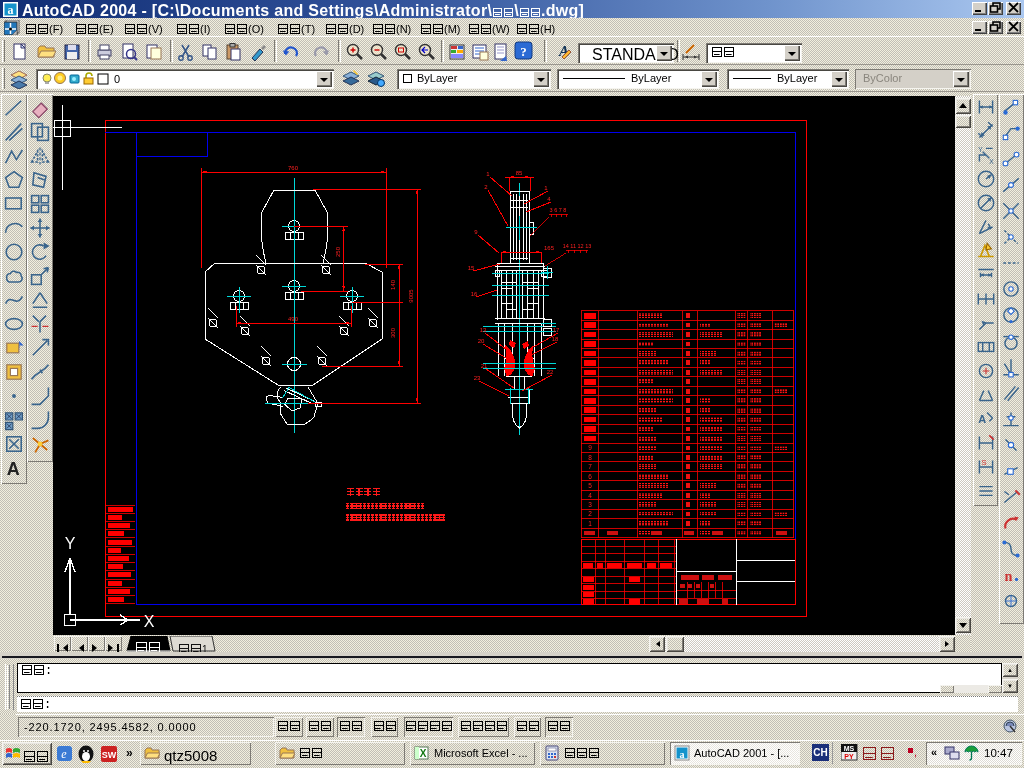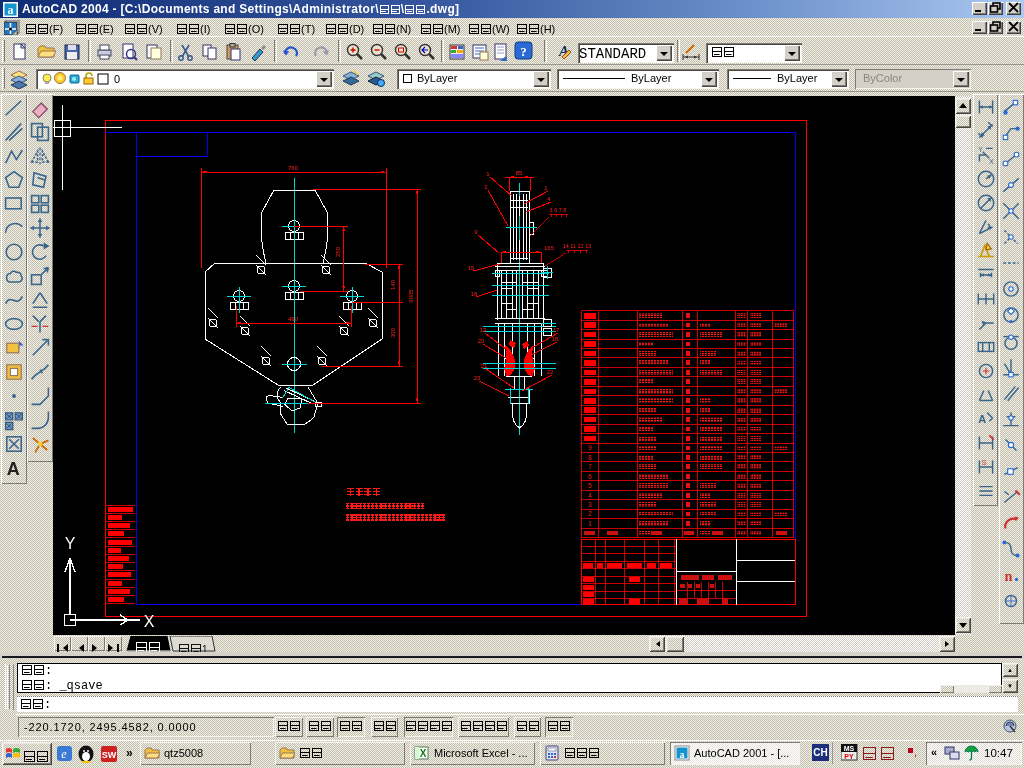--- a/index.html
+++ b/index.html
@@ -18,21 +18,21 @@
 .wb{width:15px;height:13px;background:#d4d0c8;box-shadow:inset 1px 1px 0 #fff,inset -1px -1px 0 #404040,inset -2px -2px 0 #808080;position:absolute;font-family:"Liberation Mono";font-weight:bold;text-align:center;font-size:10px;line-height:12px}
 .tbtn{position:absolute;font-size:11px;color:#000;padding-top:3px;text-align:center}
 </style></head>
 <body>
 <div class="ab" style="left:0;top:0;width:1024px;height:18px;background:linear-gradient(90deg,#102d74 0%,#33549c 40%,#6f93cc 75%,#abc8f0 100%)">
  <svg class="ab" style="left:3px;top:1.5px" width="15" height="15">
       <rect x="0" y="0" width="15" height="15" fill="#fff"></rect>
       <rect x="1.5" y="1.5" width="12" height="12" fill="#1593cc"></rect>
       <text x="7.5" y="12" font-size="12" font-weight="bold" fill="#fff" text-anchor="middle" font-family="Liberation Serif">a</text>
     </svg>
- <span class="ab" style="left:22px;top:2px;color:#fff;font-weight:bold;font-size:12px;letter-spacing:0.3px">AutoCAD 2004 - [C:\Documents and Settings\Administrator\<i class="k" style="width:9px;height:9px"></i><i class="k" style="width:9px;height:9px"></i>\<i class="k" style="width:9px;height:9px"></i><i class="k" style="width:9px;height:9px"></i>.dwg]</span>
+ <span class="ab" style="left:22px;top:2px;color:#fff;font-weight:bold;font-size:16px;letter-spacing:0.3px">AutoCAD 2004 - [C:\Documents and Settings\Administrator\<i class="k" style="width:9px;height:9px"></i><i class="k" style="width:9px;height:9px"></i>\<i class="k" style="width:9px;height:9px"></i><i class="k" style="width:9px;height:9px"></i>.dwg]</span>
  <span class="wb" style="left:972px;top:2px"><svg width="13" height="11" viewBox="0 0 13 11">
         <rect x="2" y="8" width="6" height="2" fill="#000"></rect>
       </svg></span>
     <span class="wb" style="left:988px;top:2px"><svg width="13" height="11" viewBox="0 0 13 11">
         <rect x="4" y="1" width="7" height="6" fill="none" stroke="#000" stroke-width="1.6"></rect>
         <rect x="1.5" y="4" width="7" height="6" fill="#d4d0c8" stroke="#000" stroke-width="1.6"></rect>
       </svg></span>
     <span class="wb" style="left:1006px;top:2px"><svg width="13" height="11" viewBox="0 0 13 11">
         <path d="M2,1 L11,10 M11,1 L2,10" stroke="#000" stroke-width="1.8"></path>
       </svg></span>
@@ -169,21 +169,21 @@
     <div class="sep" style="left:544px"></div>
     <div class="sep" style="left:677px"></div>
     <svg class="ab" style="left:514px;top:4px" width="20" height="20" viewBox="0 0 20 20">
       <rect x="1" y="1" width="17" height="17" rx="3" fill="#2a6ad4" stroke="#123a80"></rect>
       <text x="9.5" y="14.5" font-size="13" font-weight="bold" fill="#fff" text-anchor="middle" font-family="Liberation Serif">?</text>
     </svg>
     <svg class="ab" style="left:553px;top:4px" width="20" height="20" viewBox="0 0 20 20">
       <text x="6" y="15" font-size="15" font-weight="bold" fill="#135" font-family="Liberation Serif" font-style="italic">A</text>
       <path d="M9,16 l7,-7 2,2 -7,7 z" fill="#fb3" stroke="#953"></path>
     </svg>
-    <div class="ab fld" style="left:578px;top:6px;width:96px;height:20px;font-size:14px;font-family:Liberation Mono, monospace;padding:3px 0 0 1px">STANDARD<span class="dd" style="height:16px"></span></div>
+    <div class="ab fld" style="left:578px;top:6px;width:96px;height:20px;font-size:16px;font-family:Liberation Sans, sans-serif;padding:3px 0 0 14px">STANDARD<span class="dd" style="height:16px"></span></div>
     <svg class="ab" style="left:681px;top:4px" width="20" height="20" viewBox="0 0 20 20">
       <path d="M2,16 h16 M2,13 v6 M18,13 v6" stroke="#333"></path>
       <path d="M4,16 l3,-1.5 v3 z M16,16 l-3,-1.5 v3 z" fill="#333"></path>
       <path d="M5,12 l8,-8" stroke="#c60" stroke-width="2"></path>
     </svg>
     <div class="ab fld" style="left:706px;top:6px;width:96px;height:20px;font-size:11px;padding:3px 0 0 5px"><i class="k" style="width:10px;height:10px"></i><i class="k" style="width:10px;height:10px"></i><span class="dd" style="height:16px"></span></div>
   </div>
 <div class="ab dit" style="left:0;top:66px;width:1024px;height:26px;border-bottom:1px solid #9a968e">
     <div class="ab" style="left:2px;top:2px;width:3px;height:21px;box-shadow:inset 1px 0 0 #fff,inset -1px 0 0 #7d7a74"></div>
     <svg class="ab" style="left:9px;top:3px" width="20" height="20" viewBox="0 0 20 20">
@@ -1053,21 +1053,20 @@
     </div>
   </div>
 <div class="ab" style="left:0;top:652px;width:1024px;height:9px;background:#d6d2c9"></div>
 <div class="ab" style="left:2px;top:656px;width:1020px;height:2px;background:#17171f"></div>
 <div class="ab dit" style="left:0;top:659px;width:1024px;height:55px">
     <div class="ab" style="left:5px;top:5px;width:9px;height:46px;box-shadow:inset 1px 0 0 #fff,inset -1px 0 0 #888">
       <div style="margin:1px 2px;width:3px;height:44px;box-shadow:inset 1px 0 0 #fff,inset -1px 0 0 #888"></div>
     </div>
     <div class="ab" style="left:17px;top:4px;width:985px;height:30px;background:#fff;border:1px solid #000;font-family:'Liberation Mono';font-size:12px;color:#000;line-height:15px;padding-left:3px">
       <div><i class="k" style="width:10px;height:10px"></i><i class="k" style="width:10px;height:10px"></i>:</div>
-      <div><i class="k" style="width:10px;height:10px"></i><i class="k" style="width:10px;height:10px"></i>: _qsave</div>
     </div>
     <div class="ab" style="left:1002px;top:4px;width:16px;height:30px;background:#d8d4cc">
       <div class="ab rs2 dit" style="left:0;top:0;width:16px;height:14px;text-align:center;font-size:6px;padding-top:4px">▲</div>
       <div class="ab rs2 dit" style="left:0;top:16px;width:16px;height:14px;text-align:center;font-size:6px;padding-top:4px">▼</div>
     </div>
     <div class="ab" style="left:940px;top:26px;width:62px;height:8px;background:#eceae5">
       <div class="ab rs dit" style="left:0;top:0;width:14px;height:8px"></div>
       <div class="ab rs dit" style="left:48px;top:0;width:14px;height:8px"></div>
     </div>
     <div class="ab" style="left:17px;top:37px;width:1001px;height:16px;background:#fff;border-top:1px dotted #777;font-family:'Liberation Mono';font-size:12px;padding:1px 0 0 3px;color:#000"><i class="k" style="width:10px;height:10px"></i><i class="k" style="width:10px;height:10px"></i>:</div>
@@ -1104,21 +1103,21 @@
       <text x="8" y="14" font-size="12" fill="#fff" text-anchor="middle" font-family="Liberation Serif" font-style="italic">e</text>
       <ellipse cx="30" cy="10" rx="7.5" ry="8.5" fill="#111"></ellipse>
       <ellipse cx="30" cy="12.5" rx="4" ry="4.5" fill="#fff"></ellipse>
       <path d="M25,17 h10 l-2,2 h-6 z" fill="#fb0"></path>
       <circle cx="28" cy="7" r="1" fill="#fff"></circle>
       <circle cx="32" cy="7" r="1" fill="#fff"></circle>
       <rect x="45" y="2" width="16" height="16" rx="2" fill="#c22"></rect>
       <text x="53" y="14" font-size="9" fill="#fff" text-anchor="middle" font-weight="bold">SW</text>
       <text x="70" y="13" font-size="12" fill="#000" font-weight="bold">»</text>
     </svg>
-    <div class="ab dit" style="left:140px;top:2px;width:111px;height:23px;box-shadow:inset 1px 1px 0 #f5f4ef,inset -1px -1px 0 #7d7a74;font-size:11px;color:#000">
+    <div class="ab dit" style="left:140px;top:2px;width:111px;height:23px;box-shadow:inset 1px 1px 0 #f5f4ef,inset -1px -1px 0 #7d7a74;font-size:15px;color:#000">
       <svg class="ab" style="left:4px;top:3px" width="16" height="16">
         <path d="M1,5 l2,-2 h4 l1,2 h7 v8 h-14 z" fill="#f0c040" stroke="#975"></path>
         <path d="M1,13 l2.5,-5 h12.5 l-2.5,5 z" fill="#ffe080" stroke="#975"></path>
       </svg>
       <span class="ab" style="left:24px;top:5px;white-space:nowrap;overflow:hidden;width:100px">qtz5008</span>
     </div>
     <div class="ab dit" style="left:275px;top:2px;width:130px;height:23px;box-shadow:inset 1px 1px 0 #f5f4ef,inset -1px -1px 0 #7d7a74;font-size:11px;color:#000">
       <svg class="ab" style="left:4px;top:3px" width="16" height="16">
         <path d="M1,5 l2,-2 h4 l1,2 h7 v8 h-14 z" fill="#f0c040" stroke="#975"></path>
         <path d="M1,13 l2.5,-5 h12.5 l-2.5,5 z" fill="#ffe080" stroke="#975"></path>

